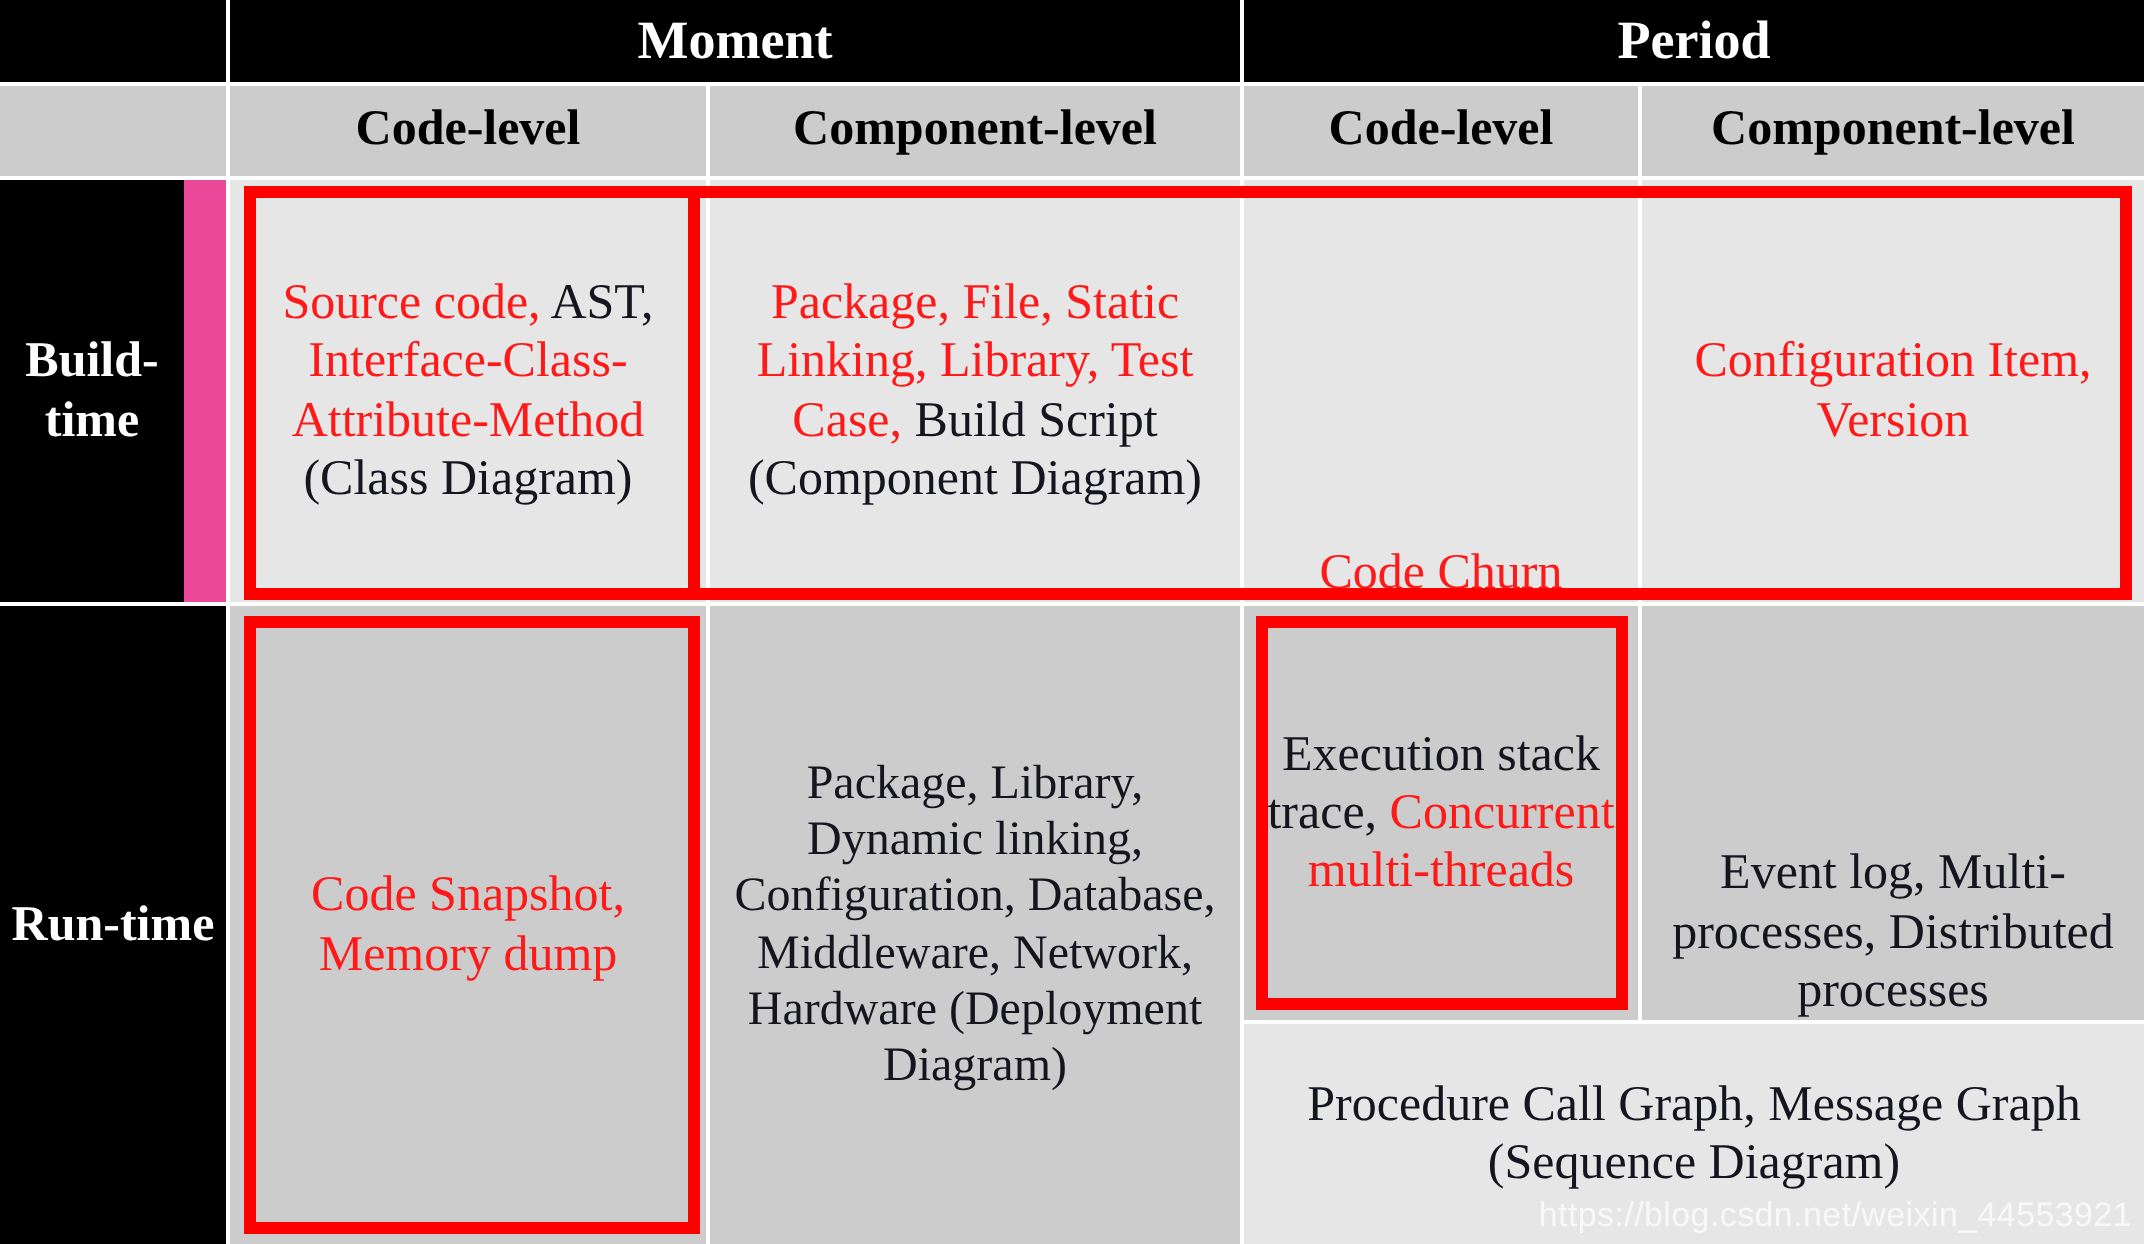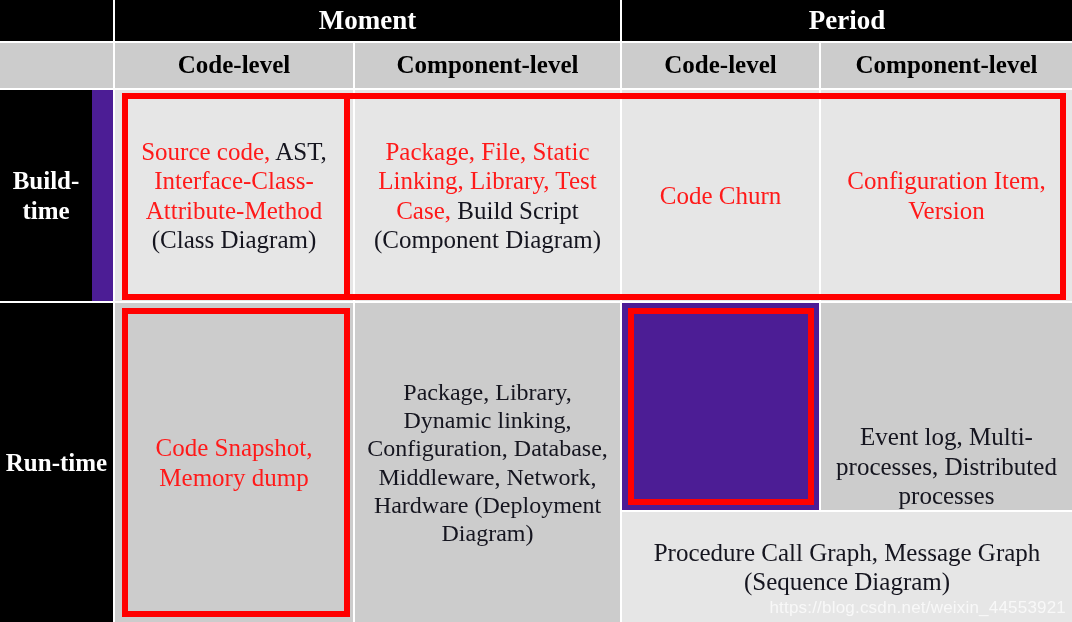--- a/index.html
+++ b/index.html
@@ -11,21 +11,21 @@
     width: 1072px;
     height: 622px;
     overflow: hidden;
     font-family: "Liberation Serif", "DejaVu Serif", serif;
   }
 
   #table-root {
     position: relative;
     width: 1072px;
     height: 622px;
-    background: #4c1d95;
+    background: #ec4899;
   }
 
   
   .cell {
     position: absolute;
     box-sizing: border-box;
     display: flex;
     align-items: center;
     justify-content: center;
     text-align: center;
@@ -177,21 +177,21 @@
     </span>
   </div>
 
   <div class="cell body-cell bg-light" style="left:355px; top:90px; width:265px; height:211px;">
     <span class="txt">
       <span class="red">Package, File, Static Linking, Library, Test Case,</span>
       <span class="blk">Build Script (Component Diagram)</span>
     </span>
   </div>
 
-  <div class="cell body-cell bg-light" style="left:622px; top:90px; width:197px; height:211px;">
+  <div class="cell body-cell bg-light" style="left:622px; top:90px; width:197px; height:211px;align-items:flex-end;">
     <span class="txt">
       <span class="red">Code Churn</span>
     </span>
   </div>
 
   <div class="cell body-cell bg-light" style="left:821px; top:90px; width:251px; height:211px;">
     <span class="txt">
       <span class="red">Configuration Item, Version</span>
     </span>
   </div>
@@ -201,20 +201,26 @@
       <span class="red">Code Snapshot, Memory dump</span>
     </span>
   </div>
 
   <div class="cell body-cell bg-dark small" style="left:355px; top:303px; width:265px; height:319px;">
     <span class="txt">
       <span class="blk">Package, Library, Dynamic  linking, Configuration, Database, Middleware, Network, Hardware (Deployment Diagram)</span>
     </span>
   </div>
 
+  <div class="cell body-cell bg-dark" style="left:622px; top:303px; width:197px; height:207px;">
+    <span class="txt">
+      <span class="blk">Execution stack trace,</span>
+      <span class="red">Concurrent multi-threads</span>
+    </span>
+  </div>
 
   <div class="cell body-cell bg-dark" style="left:821px; top:303px; width:251px; height:207px;align-items:flex-end;">
     <span class="txt">
       <span class="blk">Event log, Multi-processes, Distributed processes</span>
     </span>
   </div>
 
   <div class="cell body-cell bg-light" style="left:622px; top:512px; width:450px; height:110px;">
     <span class="txt">
       <span class="blk">Procedure Call Graph, Message Graph (Sequence Diagram)</span>

